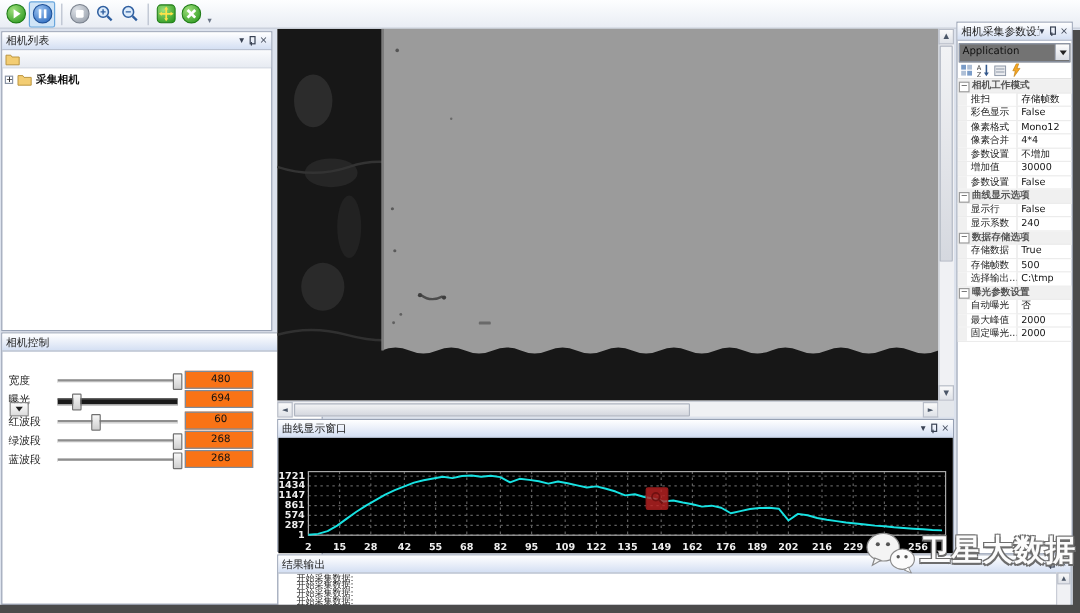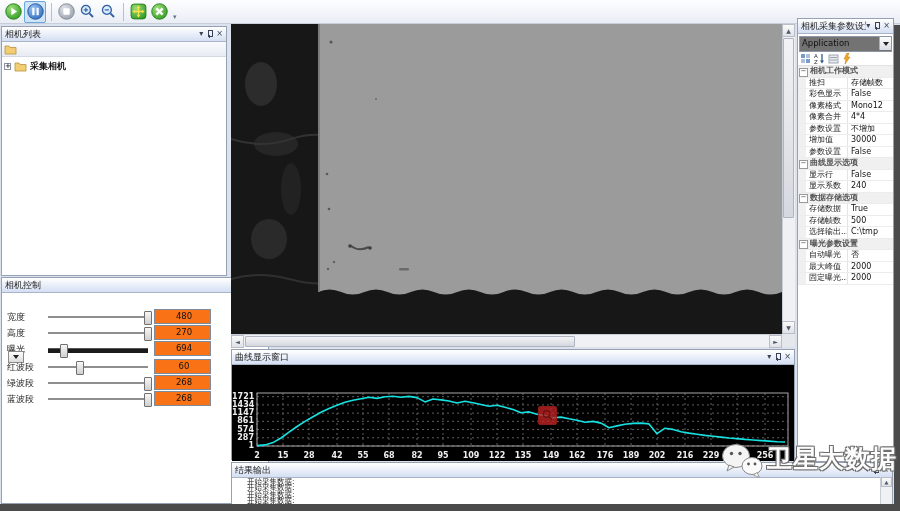--- a/index.html
+++ b/index.html
@@ -214,27 +214,20 @@
         <span class="hicon">×</span>
       </span>
     </div>
     <div id="sliders">
         <div class="srow">
           <span class="slabel">宽度</span>
           <span class="strack">
             <span class="sthumb" style="left:96%"></span>
           </span>
           <span class="sval">480</span>
-        </div>
-        <div class="srow">
-          <span class="slabel">高度</span>
-          <span class="strack">
-            <span class="sthumb" style="left:96%"></span>
-          </span>
-          <span class="sval">270</span>
         </div>
         <div class="srow srow-exp">
           <span class="slabel">曝光</span>
           <span class="sdrop">
             <span class="sdarr"></span>
           </span>
           <span class="strack thick">
             <span class="sthumb" style="left:12%"></span>
           </span>
           <span class="sval">694</span>

